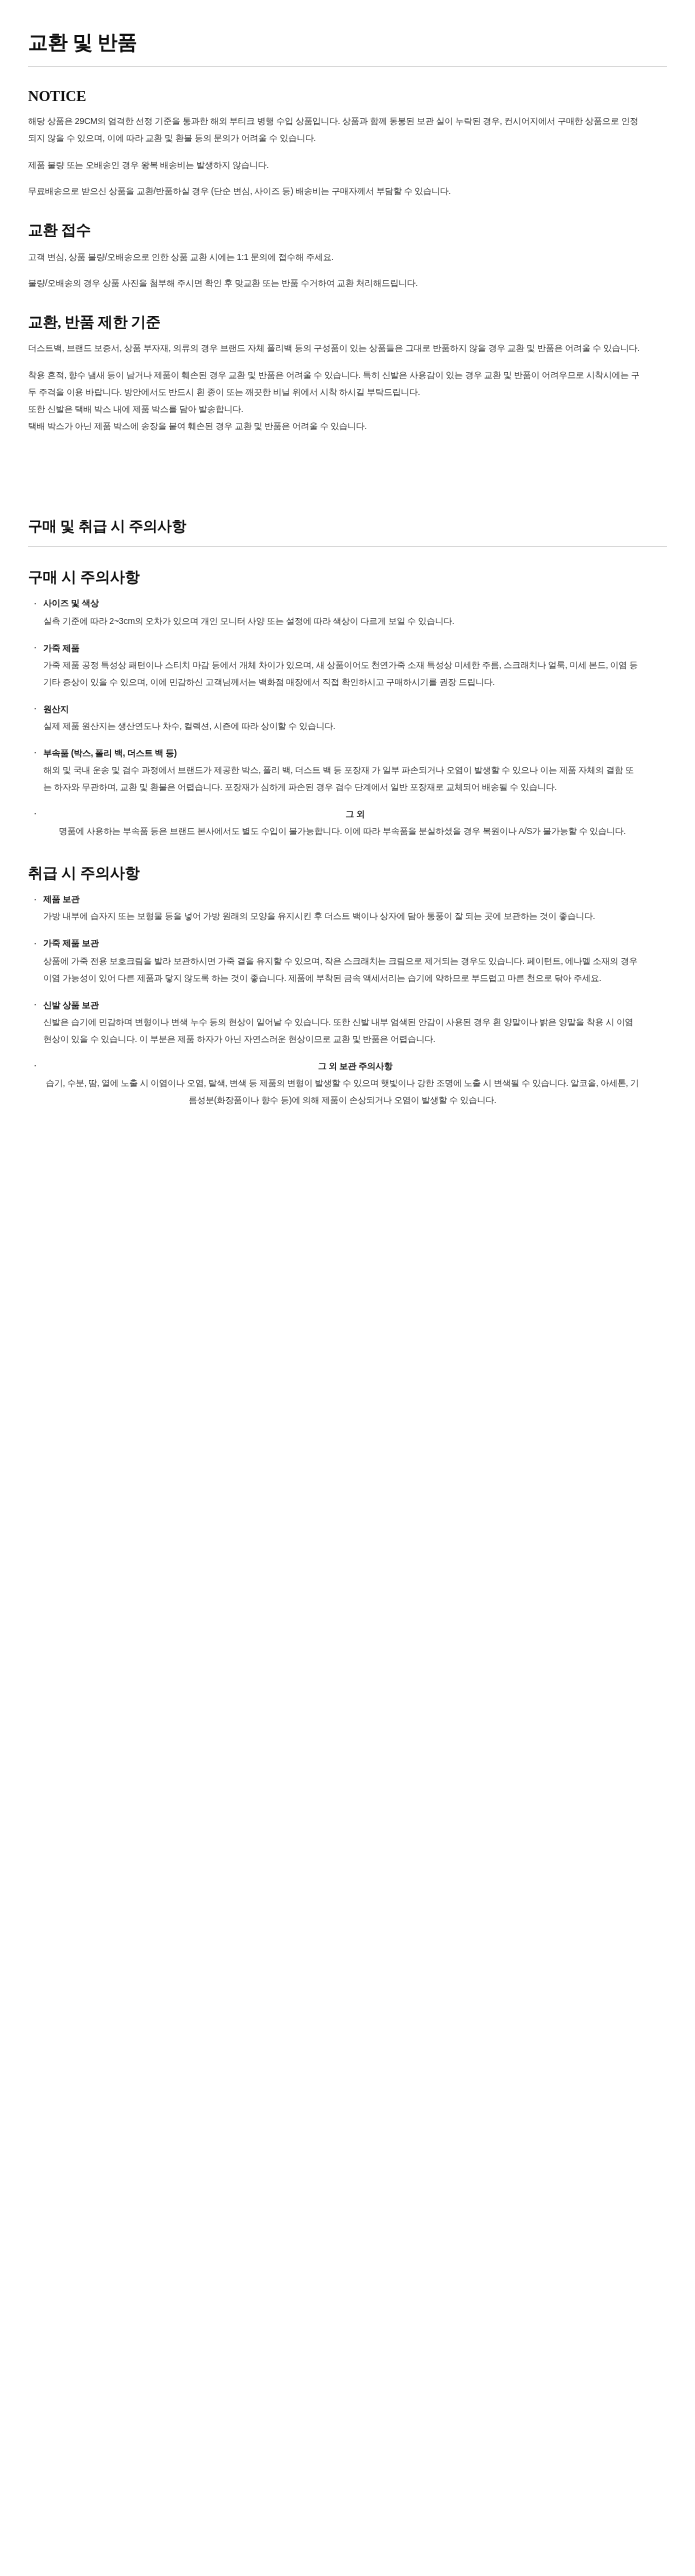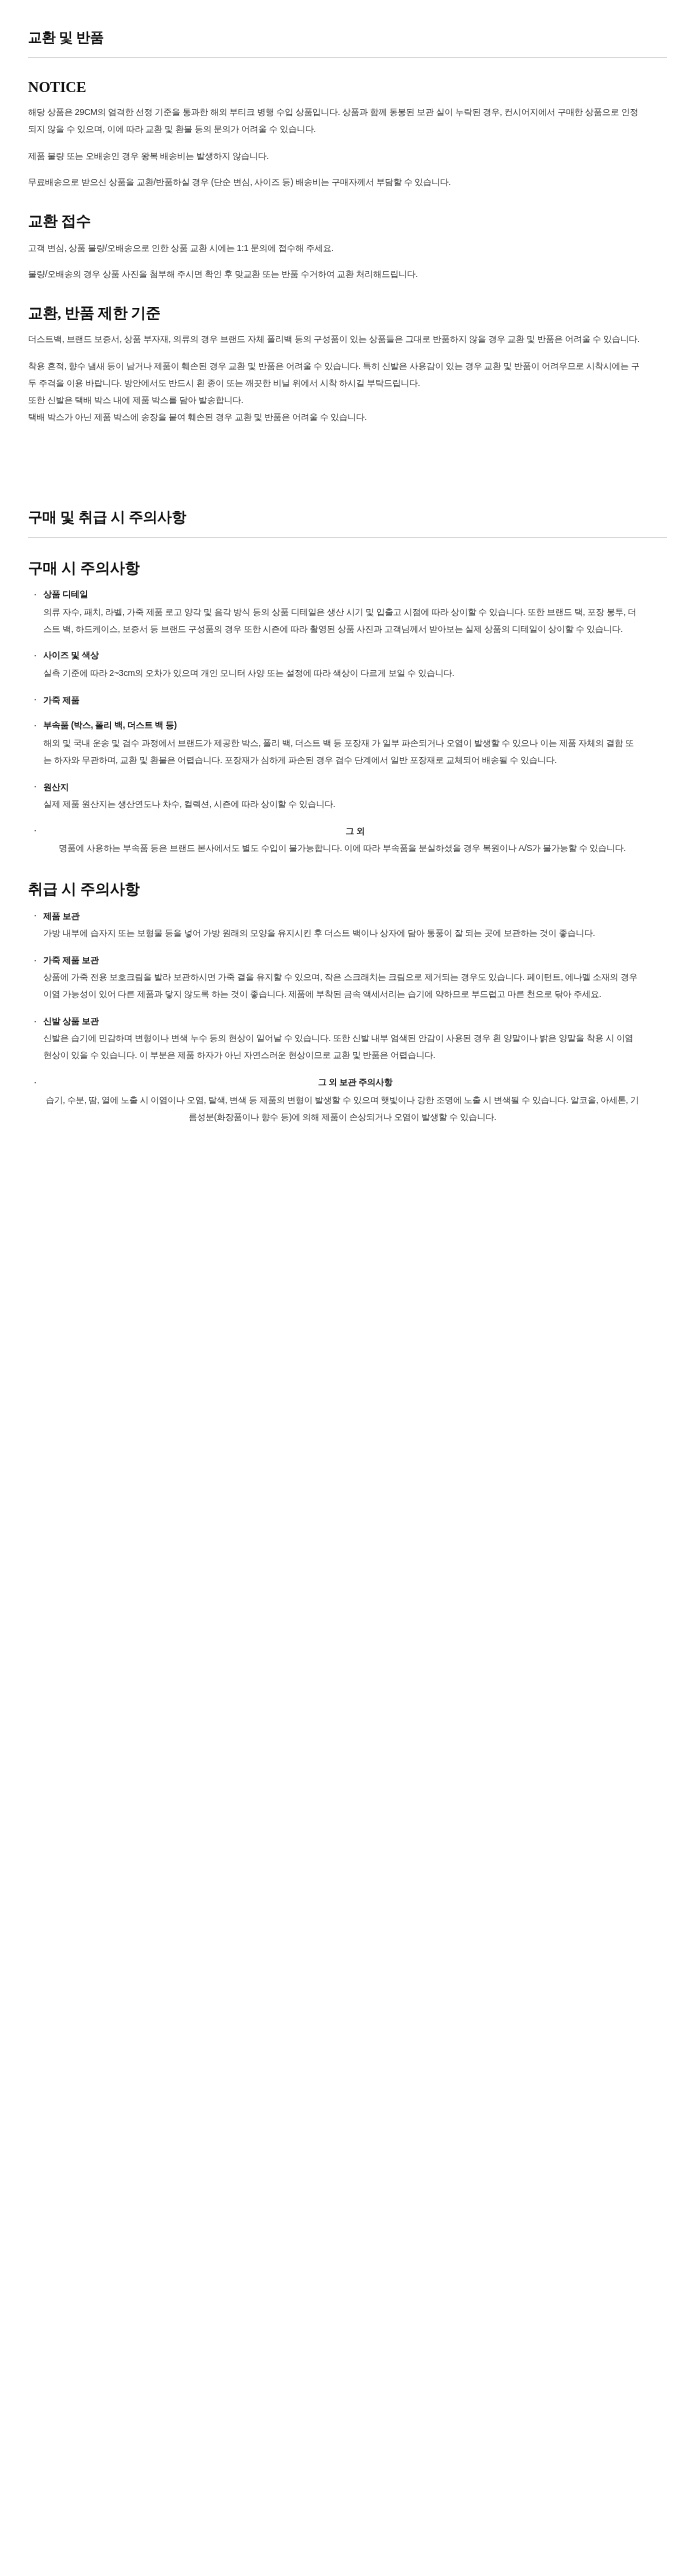--- a/index.html
+++ b/index.html
@@ -16,21 +16,21 @@
     -webkit-font-smoothing: antialiased;
   }
   .page {
     width: 695px;
     margin: 0 auto;
     padding: 0 28px;
   }
   .spacer-top { height: 29px; }
 
   h1.doc-title {
-    font-size: 14px;
+    font-size: 20px;
     font-weight: bold;
     letter-spacing: -0.3px;
     color: #111111;
     margin: 0;
     padding: 0 0 9.7px 0;
   }
   .title-rule {
     border: 0;
     border-top: 0.7px solid #d8d8d8;
     margin: 0 0 21px 0;
@@ -150,37 +150,34 @@
 
   <div class="gap-lg"></div>
 
   <h1 class="doc-title2">구매 및 취급 시 주의사항</h1>
   <hr class="title-rule">
 
   <section class="subsection">
     <h2 class="sub-head">구매 시 주의사항</h2>
     <ul class="bullet-list">
       <li class="bullet-item">
-        <div class="bullet-title">상품 디테일</div>
-        <div class="bullet-body">의류 자수, 패치, 라벨, 가죽 제품 로고 양각 및 음각 방식 등의 상품 디테일은 생산 시기 및 입출고 시점에 따라 상이할 수 있습니다. 또한 브랜드 택, 포장 봉투, 더스트 백, 하드케이스, 보증서 등 브랜드 구성품의 경우 또한 시즌에 따라 촬영된 상품 사진과 고객님께서 받아보는 실제 상품의 디테일이 상이할 수 있습니다.</div>
-      </li>
-      <li class="bullet-item">
         <div class="bullet-title">사이즈 및 색상</div>
         <div class="bullet-body">실측 기준에 따라 2~3cm의 오차가 있으며 개인 모니터 사양 또는 설정에 따라 색상이 다르게 보일 수 있습니다.</div>
       </li>
       <li class="bullet-item">
         <div class="bullet-title">가죽 제품</div>
+        <div class="bullet-body">가죽 제품 공정 특성상 패턴이나 스티치 마감 등에서 개체 차이가 있으며, 새 상품이어도 천연가죽 소재 특성상 미세한 주름, 스크래치나 얼룩, 미세 본드, 이염 등 기타 증상이 있을 수 있으며, 이에 민감하신 고객님께서는 백화점 매장에서 직접 확인하시고 구매하시기를 권장 드립니다.</div>
+      </li>
+      <li class="bullet-item">
+        <div class="bullet-title">원산지</div>
+        <div class="bullet-body">실제 제품 원산지는 생산연도나 차수, 컬렉션, 시즌에 따라 상이할 수 있습니다.</div>
       </li>
       <li class="bullet-item">
         <div class="bullet-title">부속품 (박스, 폴리 백, 더스트 백 등)</div>
         <div class="bullet-body">해외 및 국내 운송 및 검수 과정에서 브랜드가 제공한 박스, 폴리 백, 더스트 백 등 포장재 가 일부 파손되거나 오염이 발생할 수 있으나 이는 제품 자체의 결함 또는 하자와 무관하며, 교환 및 환불은 어렵습니다. 포장재가 심하게 파손된 경우 검수 단계에서 일반 포장재로 교체되어 배송될 수 있습니다.</div>
-      </li>
-      <li class="bullet-item">
-        <div class="bullet-title">원산지</div>
-        <div class="bullet-body">실제 제품 원산지는 생산연도나 차수, 컬렉션, 시즌에 따라 상이할 수 있습니다.</div>
       </li>
       <li class="bullet-item">
         <div class="bullet-title">그 외</div>
         <div class="bullet-body">명품에 사용하는 부속품 등은 브랜드 본사에서도 별도 수입이 불가능합니다. 이에 따라 부속품을 분실하셨을 경우 복원이나 A/S가 불가능할 수 있습니다.</div>
       </li>
     </ul>
   </section>
 
   <section class="subsection">
     <h2 class="sub-head">취급 시 주의사항</h2>

